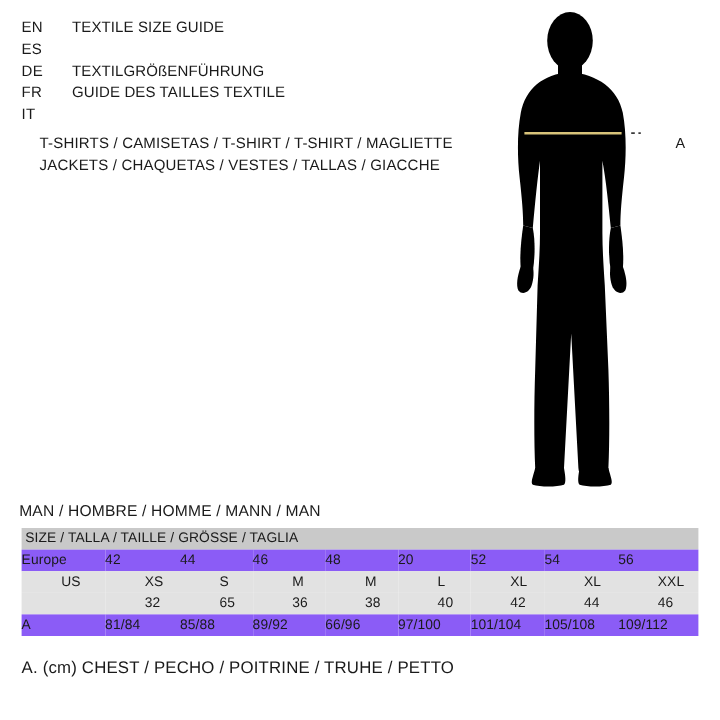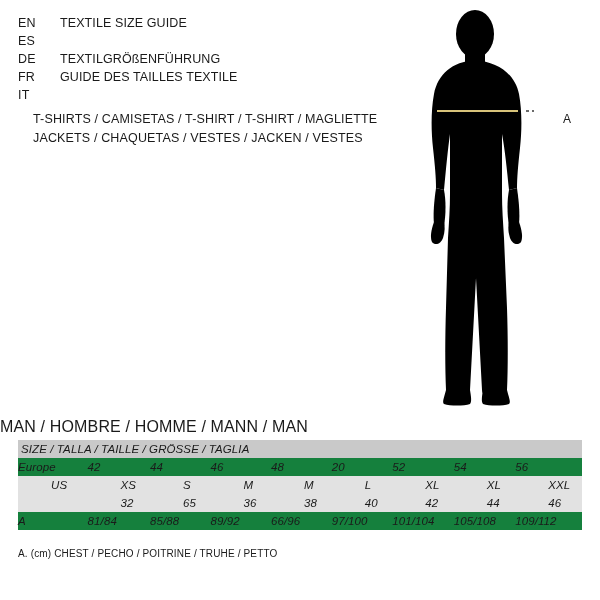--- a/index.html
+++ b/index.html
@@ -73,69 +73,68 @@
     left: 163px;
     top: 104px;
     font-size: 12px;
     letter-spacing: 0.4px;
     color: #1a1a1a;
   }
 
   
   .table-title {
     position: absolute;
-    left: 0;
+    left: 16px;
     top: 418px;
-    font-size: 16px;
+    font-size: 13px;
     letter-spacing: 0.15px;
     white-space: nowrap;
   }
   table.size-table {
     position: absolute;
     left: 18px;
     top: 440px;
     width: 564px;
     border-collapse: collapse;
     font-size: 11.5px;
-    font-style: italic;
   }
   table.size-table td {
     padding: 0;
     height: 18px;
     vertical-align: middle;
     letter-spacing: 0.1px;
   }
   tr.row-head td {
     background: #c9c9c9;
     font-size: 11.5px;
   }
   tr.row-alt td {
     background: #e2e2e2;
     padding-left: 33px;
   }
   tr.row-plain td {
-    background: #15803d;
+    background: #8b5cf6;
   }
   td.c-label {
     width: 82px;
     padding-left: 3px;
   }
   td.c-val {
     width: 60px;
     text-align: left;
   }
   .head-span {
     padding-left: 3px;
   }
 
   .footnote {
     position: absolute;
     left: 18px;
     top: 548px;
-    font-size: 10px;
+    font-size: 14px;
     letter-spacing: 0.15px;
     white-space: nowrap;
   }
 </style>
 </head>
 <body>
 
 <div class="page">
 
   <div class="lang-block">
@@ -154,21 +153,21 @@
       <span class="lang-code">FR</span>
       <span class="lang-text">GUIDE DES TAILLES TEXTILE</span>
     </div>
     <div class="lang-row">
       <span class="lang-code">IT</span>
     </div>
   </div>
 
   <div class="cat-block">
     <div class="cat-line">T-SHIRTS / CAMISETAS / T-SHIRT / T-SHIRT / MAGLIETTE</div>
-    <div class="cat-line">JACKETS / CHAQUETAS / VESTES / JACKEN / VESTES</div>
+    <div class="cat-line">JACKETS / CHAQUETAS / VESTES / TALLAS / GIACCHE</div>
   </div>
 
   <div class="figure">
     <svg width="200" height="400" viewBox="0 0 200 400" xmlns="http://www.w3.org/2000/svg">
       <g fill="#000000">
 
         <ellipse cx="75" cy="26" rx="19" ry="24"></ellipse>
 
         <rect x="65" y="44" width="20" height="14"></rect>
 

